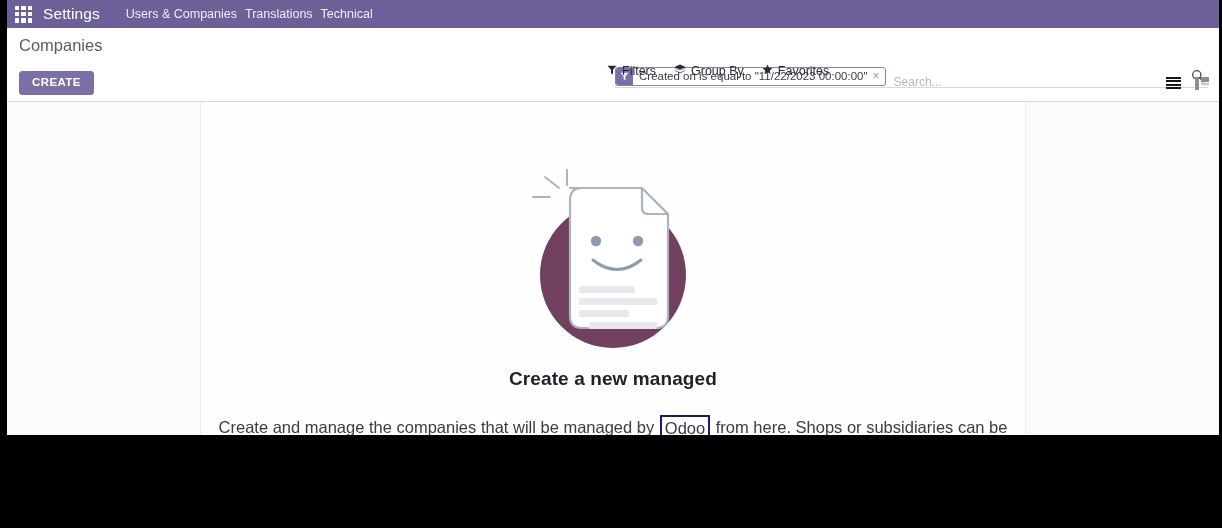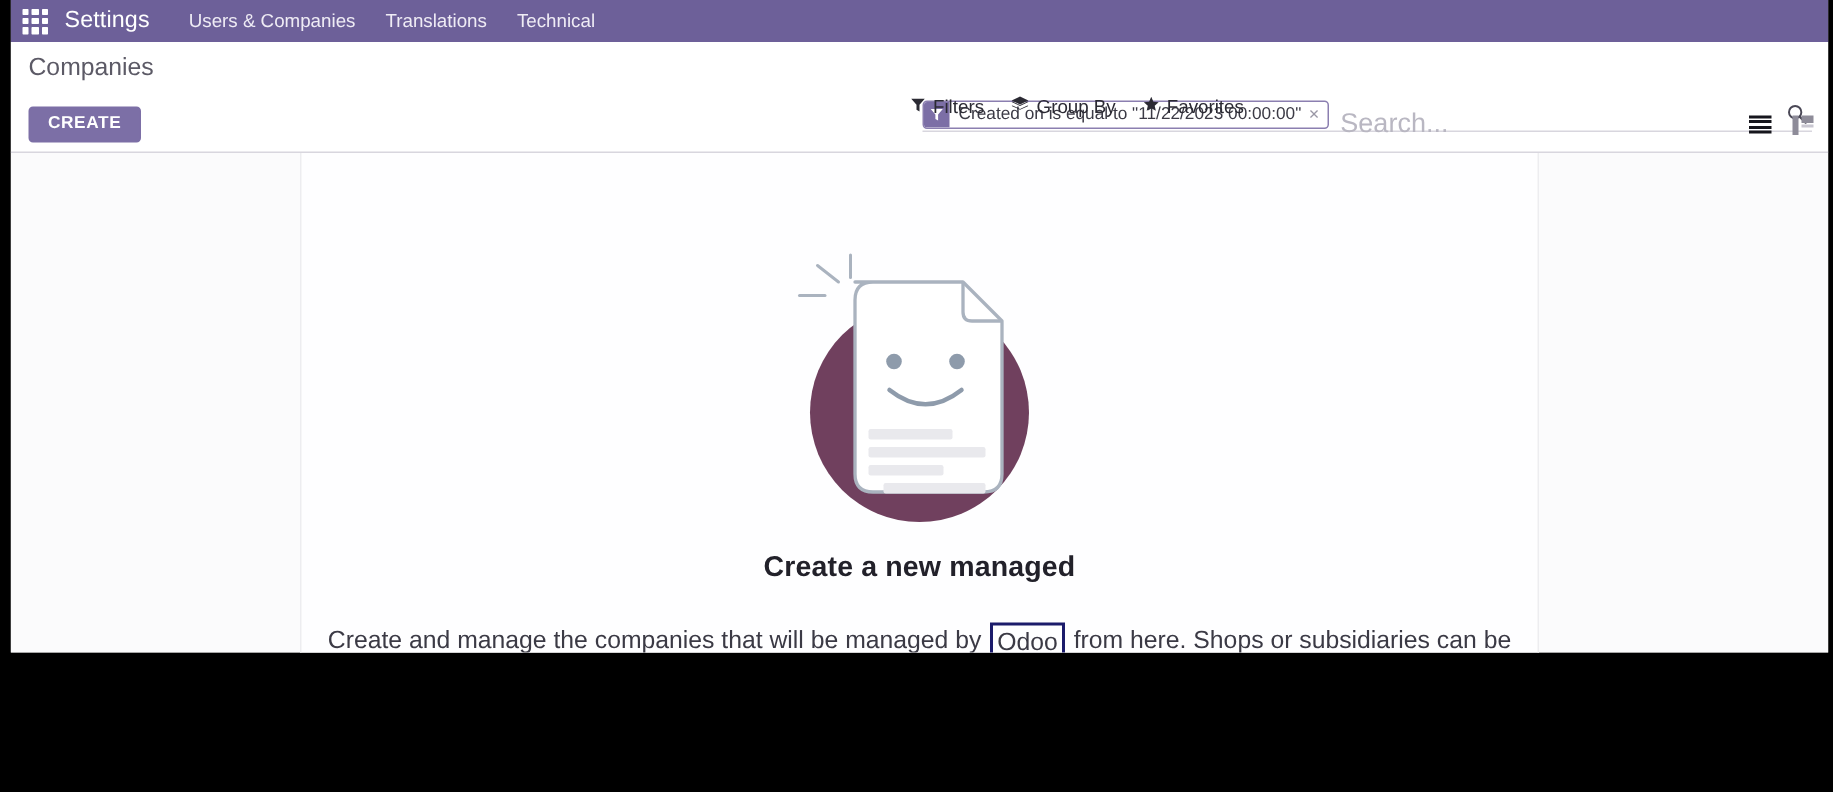--- a/index.html
+++ b/index.html
@@ -81,21 +81,21 @@
     font-size: 15.5px;
     color: #ffffff;
     margin-right: 26px;
     letter-spacing: .1px;
     white-space: nowrap;
   }
 
   .nav-menu {
     display: flex;
     align-items: center;
-    gap: 20px;
+    gap: 8px;
   }
   .nav-menu .nav-item {
     font-size: 12.5px;
     color: #efecf5;
     white-space: nowrap;
     cursor: pointer;
     padding: 3px 0;
   }
 
   #nav-right {
@@ -260,21 +260,21 @@
     padding-right: 5px;
     font-size: 12px;
     color: #9a97a5;
     cursor: pointer;
   }
 
   #search-input {
     flex: 1 1 auto;
     border: none;
     outline: none;
-    font-size: 18px;
+    font-size: 12px;
     color: #3b3a45;
     font-family: "Liberation Sans", sans-serif;
     background: transparent;
     padding: 0 4px;
     height: 20px;
     margin-top: 12px;
   }
   #search-input::placeholder { color: #b9b7c2; }
 
   #search-submit {

